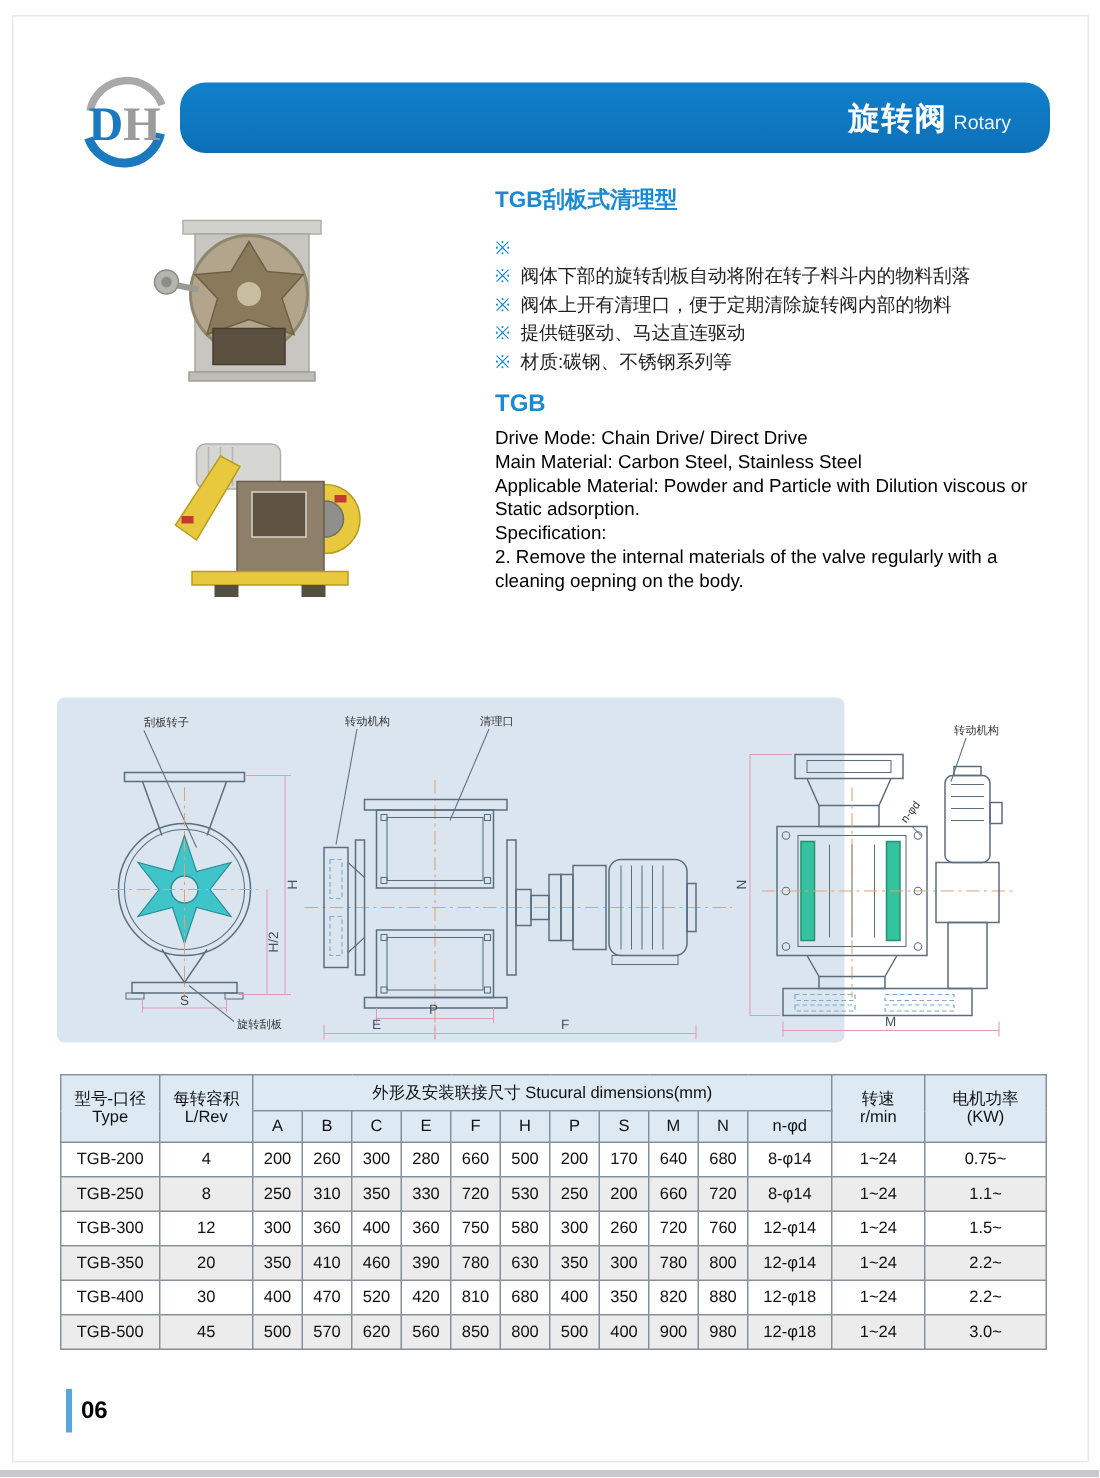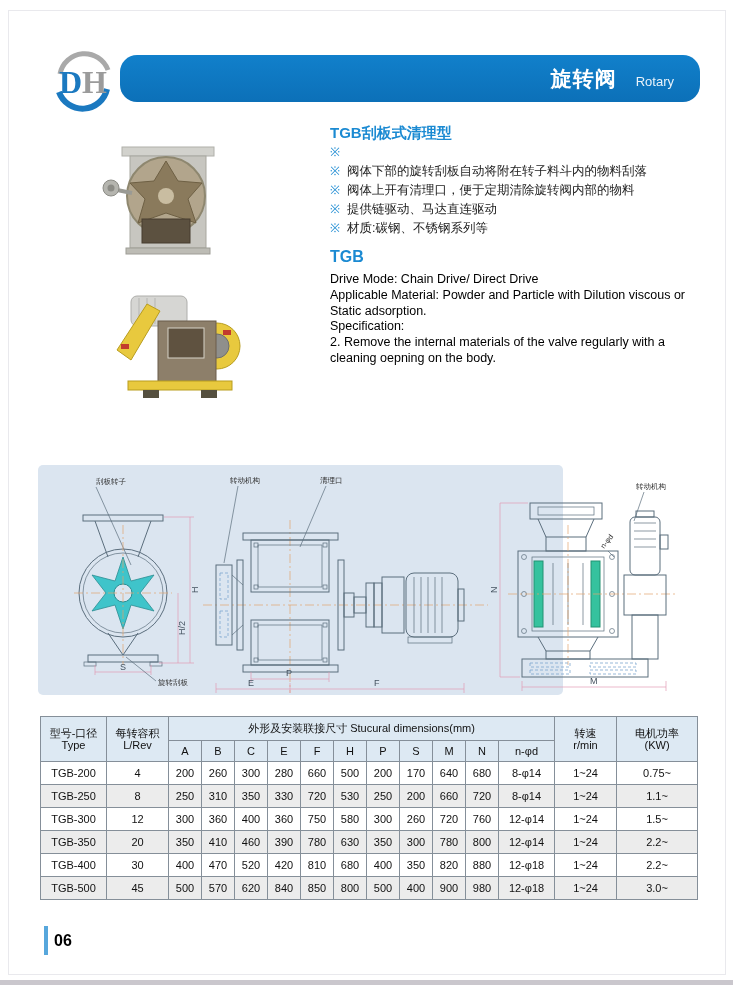--- a/index.html
+++ b/index.html
@@ -9,32 +9,32 @@
   }
   *{margin:0;padding:0;box-sizing:border-box;}
   html,body{background:#fff;}
   body{font-family:"Liberation Sans",sans-serif;color:#1a1a1a;}
   .page{position:relative;width:733px;height:985px;background:#fff;overflow:hidden;}
   .frame{position:absolute;left:8px;top:10px;right:7px;bottom:10px;border:1px solid #e9e9ed;pointer-events:none;}
   .bottom-bar{position:absolute;left:0;right:0;bottom:0;height:5px;background:#cac7cd;}
 
   
   .logo{position:absolute;left:50px;top:48px;width:66px;height:66px;}
-  .banner{position:absolute;left:120px;top:55px;width:580px;height:47px;background:linear-gradient(180deg,#1180cb,#0c70b8);border-radius:17px;display:flex;align-items:center;justify-content:flex-end;padding-right:26px;gap:19px;}
+  .banner{position:absolute;left:120px;top:55px;width:580px;height:47px;background:linear-gradient(180deg,#1180cb,#0c70b8);border-radius:17px;display:flex;align-items:center;justify-content:flex-end;padding-right:26px;gap:4px;}
   .banner .zh{color:#fff;font-size:21px;font-weight:bold;letter-spacing:1px;}
   .banner .en{color:#eaf3fa;font-size:13px;padding-top:6px;}
 
   
   .photo{position:absolute;}
   .photo1{left:100px;top:141px;width:130px;height:122px;}
   .photo2{left:113px;top:288px;width:137px;height:120px;}
 
   
   .text-col{position:absolute;left:330px;top:124px;width:374px;}
-  .cn-title{color:var(--heading);font-size:15px;font-weight:bold;margin-bottom:0;}
+  .cn-title{color:var(--heading);font-size:15px;font-weight:bold;margin-bottom:13px;}
   .cn-bullets{list-style:none;margin-bottom:10px;}
   .cn-bullets li{font-size:12.5px;line-height:19px;color:#222;display:flex;gap:7px;}
   .cn-bullets .marker{color:var(--heading);font-size:12px;}
   .en-title{color:var(--heading);font-size:16px;font-weight:bold;margin:2px 0 6px 0;}
   .en-lines p{font-size:12.5px;line-height:15.8px;color:#000000;}
 
   
   .panel{position:absolute;left:38px;top:465px;width:525px;height:230px;background:var(--panel-bg);border-radius:5px;}
   .panel svg{display:block;}
   .dl{stroke:#5b6e7d;fill:none;stroke-width:1;}
@@ -134,20 +134,21 @@
           <span>提供链驱动、马达直连驱动</span>
         </li>
         <li>
           <span class="marker">※</span>
           <span>材质:碳钢、不锈钢系列等</span>
         </li>
       </ul>
     <div class="en-title">TGB</div>
     <div class="en-lines">
         <p>Drive Mode: Chain Drive/ Direct Drive</p>
+        <p>Main Material: Carbon Steel, Stainless Steel</p>
         <p>Applicable Material: Powder and Particle with Dilution viscous or Static adsorption.</p>
         <p>Specification:</p>
         <p>2. Remove the internal materials of the valve regularly with a cleaning oepning on the body.</p>
       </div>
   </div>
 
   <div class="panel">
     <svg width="659" height="230" viewBox="0 0 659 230">
 
       <g>
@@ -427,21 +428,21 @@
           <td>12-φ18</td>
           <td>1~24</td>
           <td>2.2~</td>
         </tr>
         <tr class="alt">
           <td>TGB-500</td>
           <td>45</td>
           <td>500</td>
           <td>570</td>
           <td>620</td>
-          <td>840</td>
+          <td>560</td>
           <td>850</td>
           <td>800</td>
           <td>500</td>
           <td>400</td>
           <td>900</td>
           <td>980</td>
           <td>12-φ18</td>
           <td>1~24</td>
           <td>3.0~</td>
         </tr>

